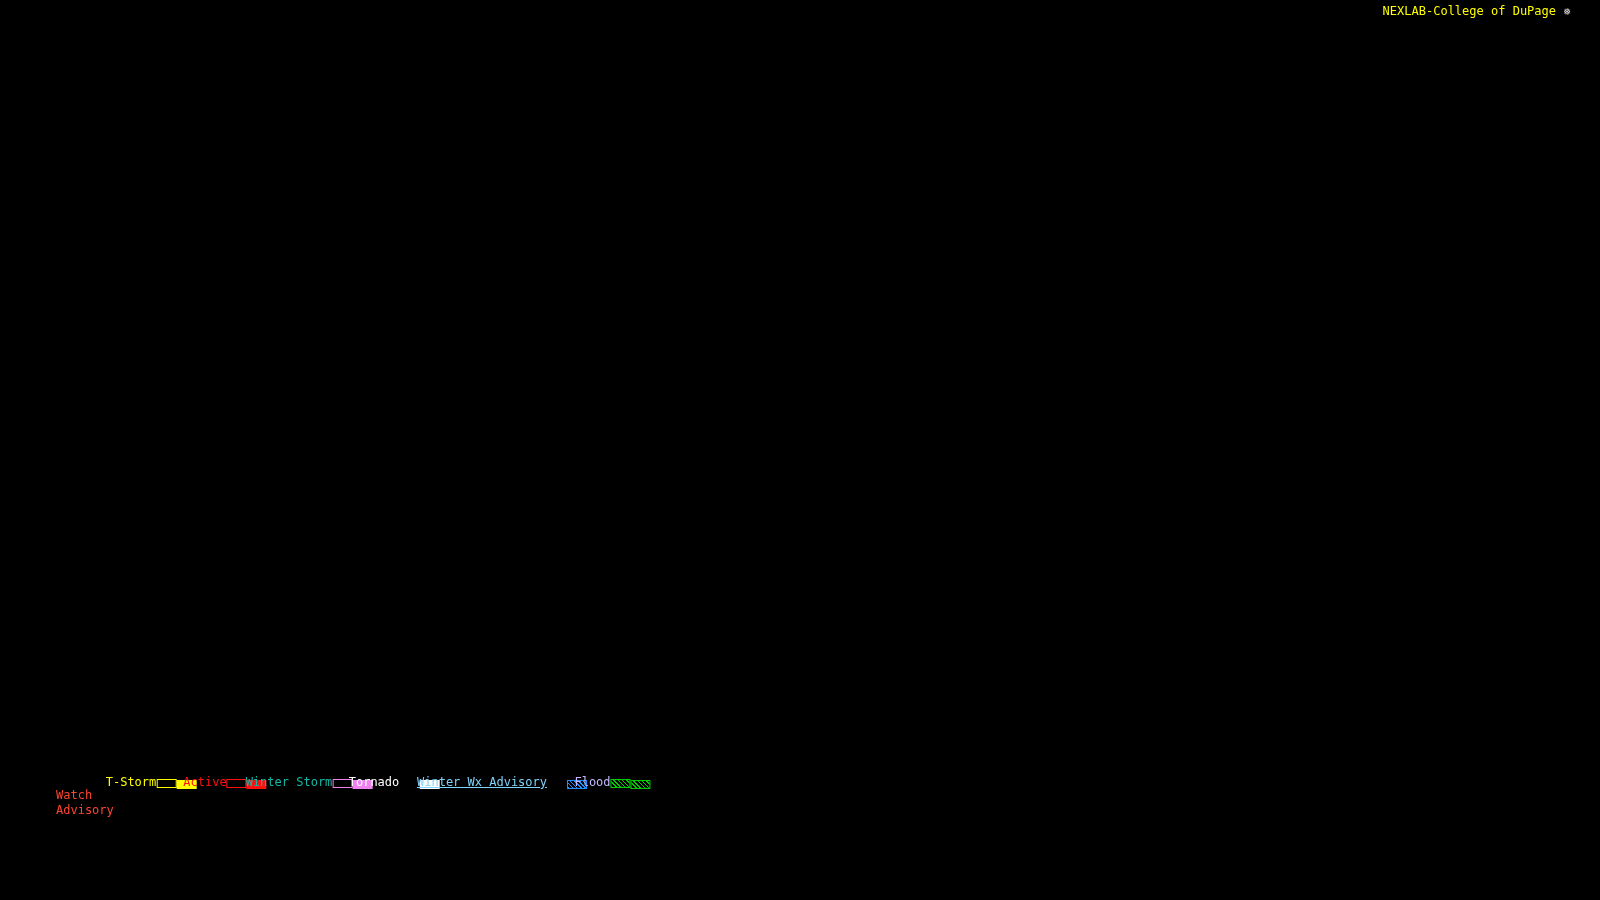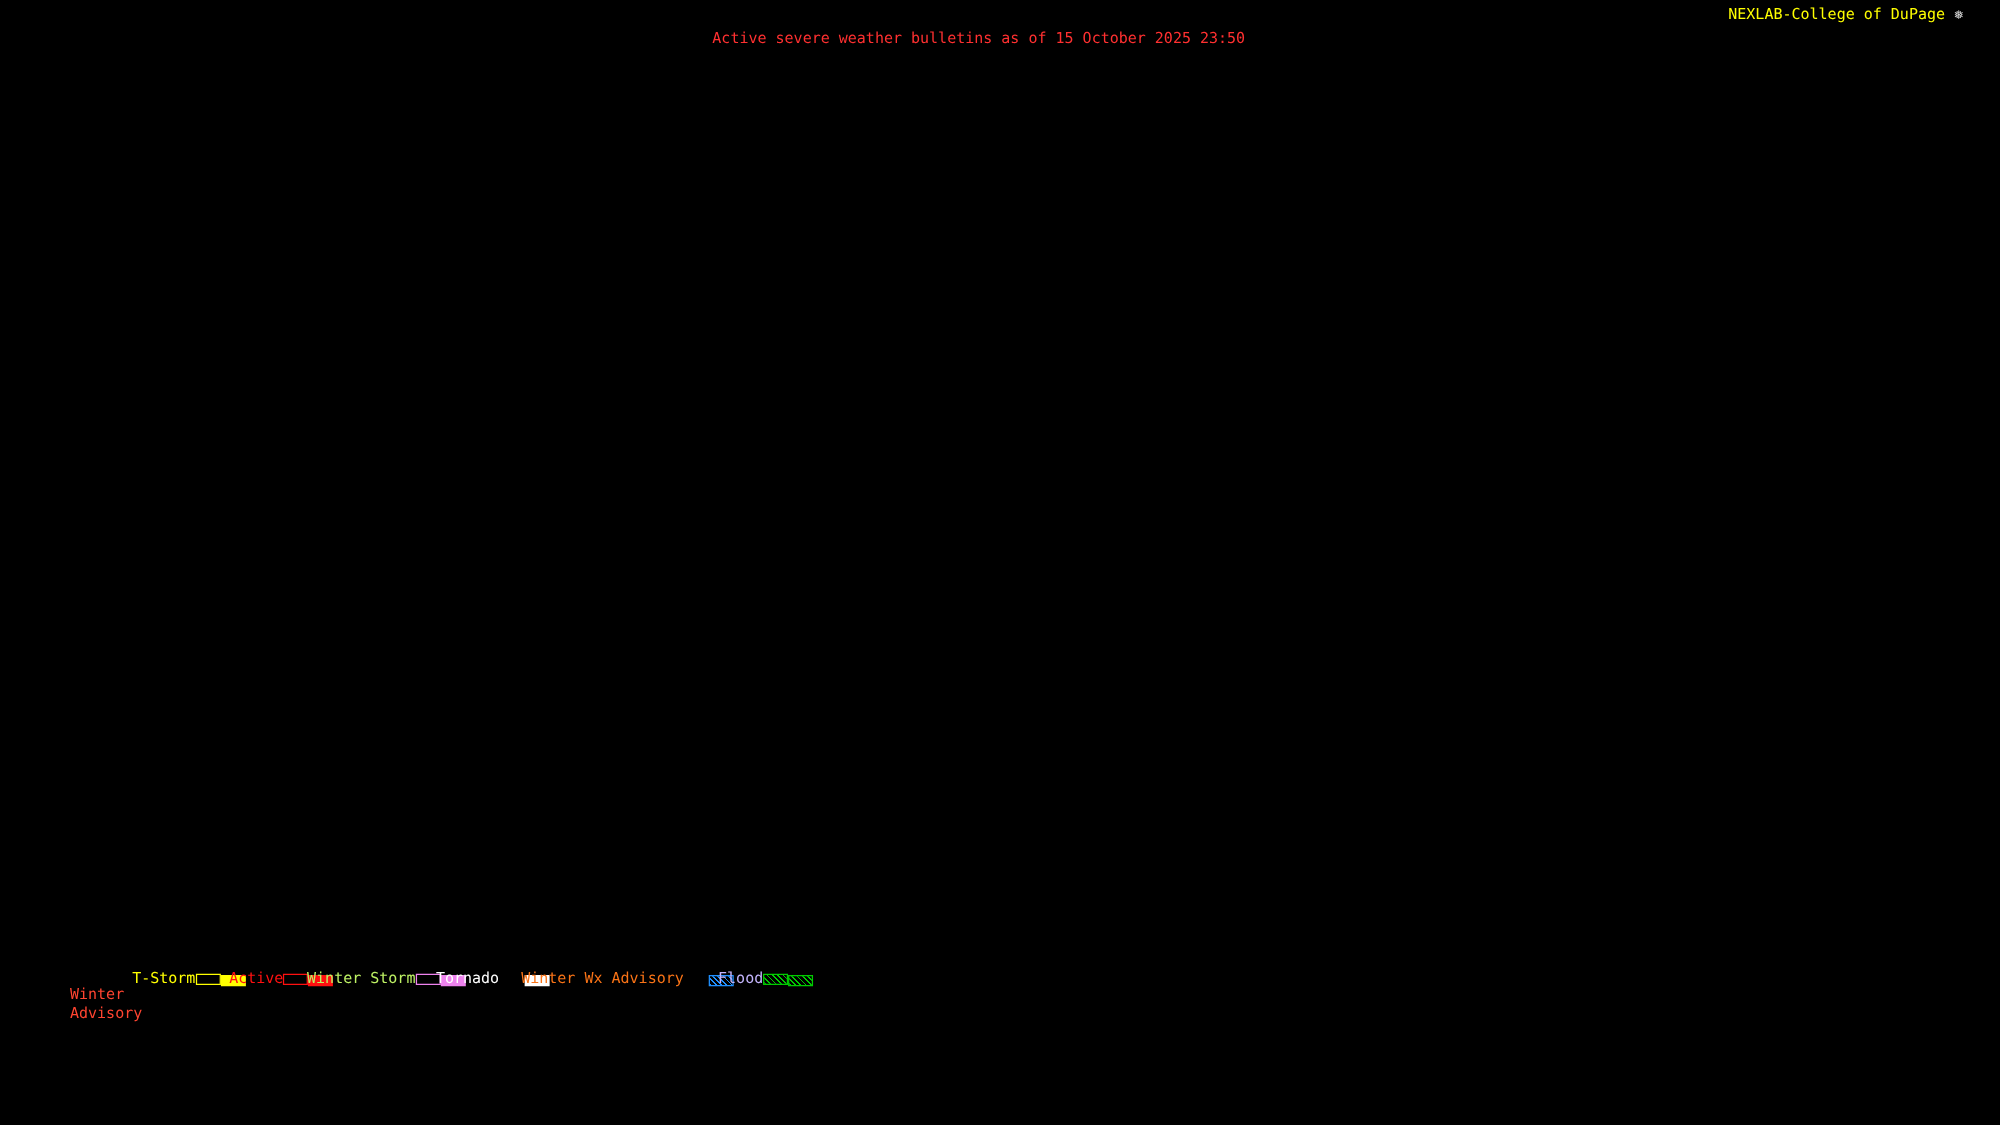--- a/index.html
+++ b/index.html
@@ -65,55 +65,54 @@
 </head>
 <body>
 
 <div class="screen">
 
   <div class="brand">
     <span style="color: rgb(255, 255, 0);">NEXLAB-College of DuPage</span>
     <span class="brand-icon">❅</span>
   </div>
 
-  <div class="page-title" style="color: rgb(255, 48, 48);">Active severe weather bulletins as of 15 October 2025 23:50</div>
 
   <div class="map-area"></div>
 
   <div class="legend">
 
-    <div class="row-label watch" style="color: rgb(255, 68, 48);">Winter</div>
+    <div class="row-label watch" style="color: rgb(255, 68, 48);">Watch</div>
     <div class="row-label warning" style="color: rgb(255, 68, 48);">Advisory</div>
 
     <div class="legend-col" style="left:151px">
       <div class="col-label" style="color: rgb(255, 255, 0);">T-Storm</div>
       <div class="swatch watch sw-outline" style="--c: #ffff00;"></div>
       <div class="swatch warning sw-fill" style="--c: #ffff00;"></div>
     </div>
 
     <div class="legend-col" style="left:225px">
       <div class="col-label" style="color: rgb(255, 16, 16);">Active</div>
       <div class="swatch watch sw-outline" style="--c: #ff1010;"></div>
       <div class="swatch warning sw-fill" style="--c: #ff1010;"></div>
     </div>
 
     <div class="legend-col" style="left:309px">
-      <div class="col-label" style="color: #bef264;">Winter Storm</div>
+      <div class="col-label" style="color: #14b8a6;">Winter Storm</div>
       <div class="swatch watch sw-outline" style="--c: #ee82ee;"></div>
       <div class="swatch warning sw-fill" style="--c: #ee82ee;"></div>
     </div>
 
     <div class="legend-col" style="left:394px">
       <div class="col-label" style="color: rgb(255, 255, 255);">Tornado</div>
       <div class="swatch watch sw-none" style="--c: #ffffff;"></div>
       <div class="swatch warning sw-fill" style="--c: #ffffff;"></div>
     </div>
 
     <div class="legend-col" style="left:502px">
-      <div class="col-label" style="color: #f97316;">Winter Wx Advisory</div>
+      <div class="col-label" style="color: #7dd3fc; text-decoration: underline;">Winter Wx Advisory</div>
       <div class="swatch watch sw-none" style="--c: #2090ff;"></div>
       <div class="swatch warning sw-hatch" style="--c: #2090ff;"></div>
     </div>
 
     <div class="legend-col" style="left:605px">
       <div class="col-label" style="color: #c4b5fd; margin-left: 15px;">Flood</div>
       <div class="swatch watch sw-hatch" style="--c: #00cc00;"></div>
       <div class="swatch warning sw-hatch" style="--c: #00cc00;"></div>
     </div>
 

